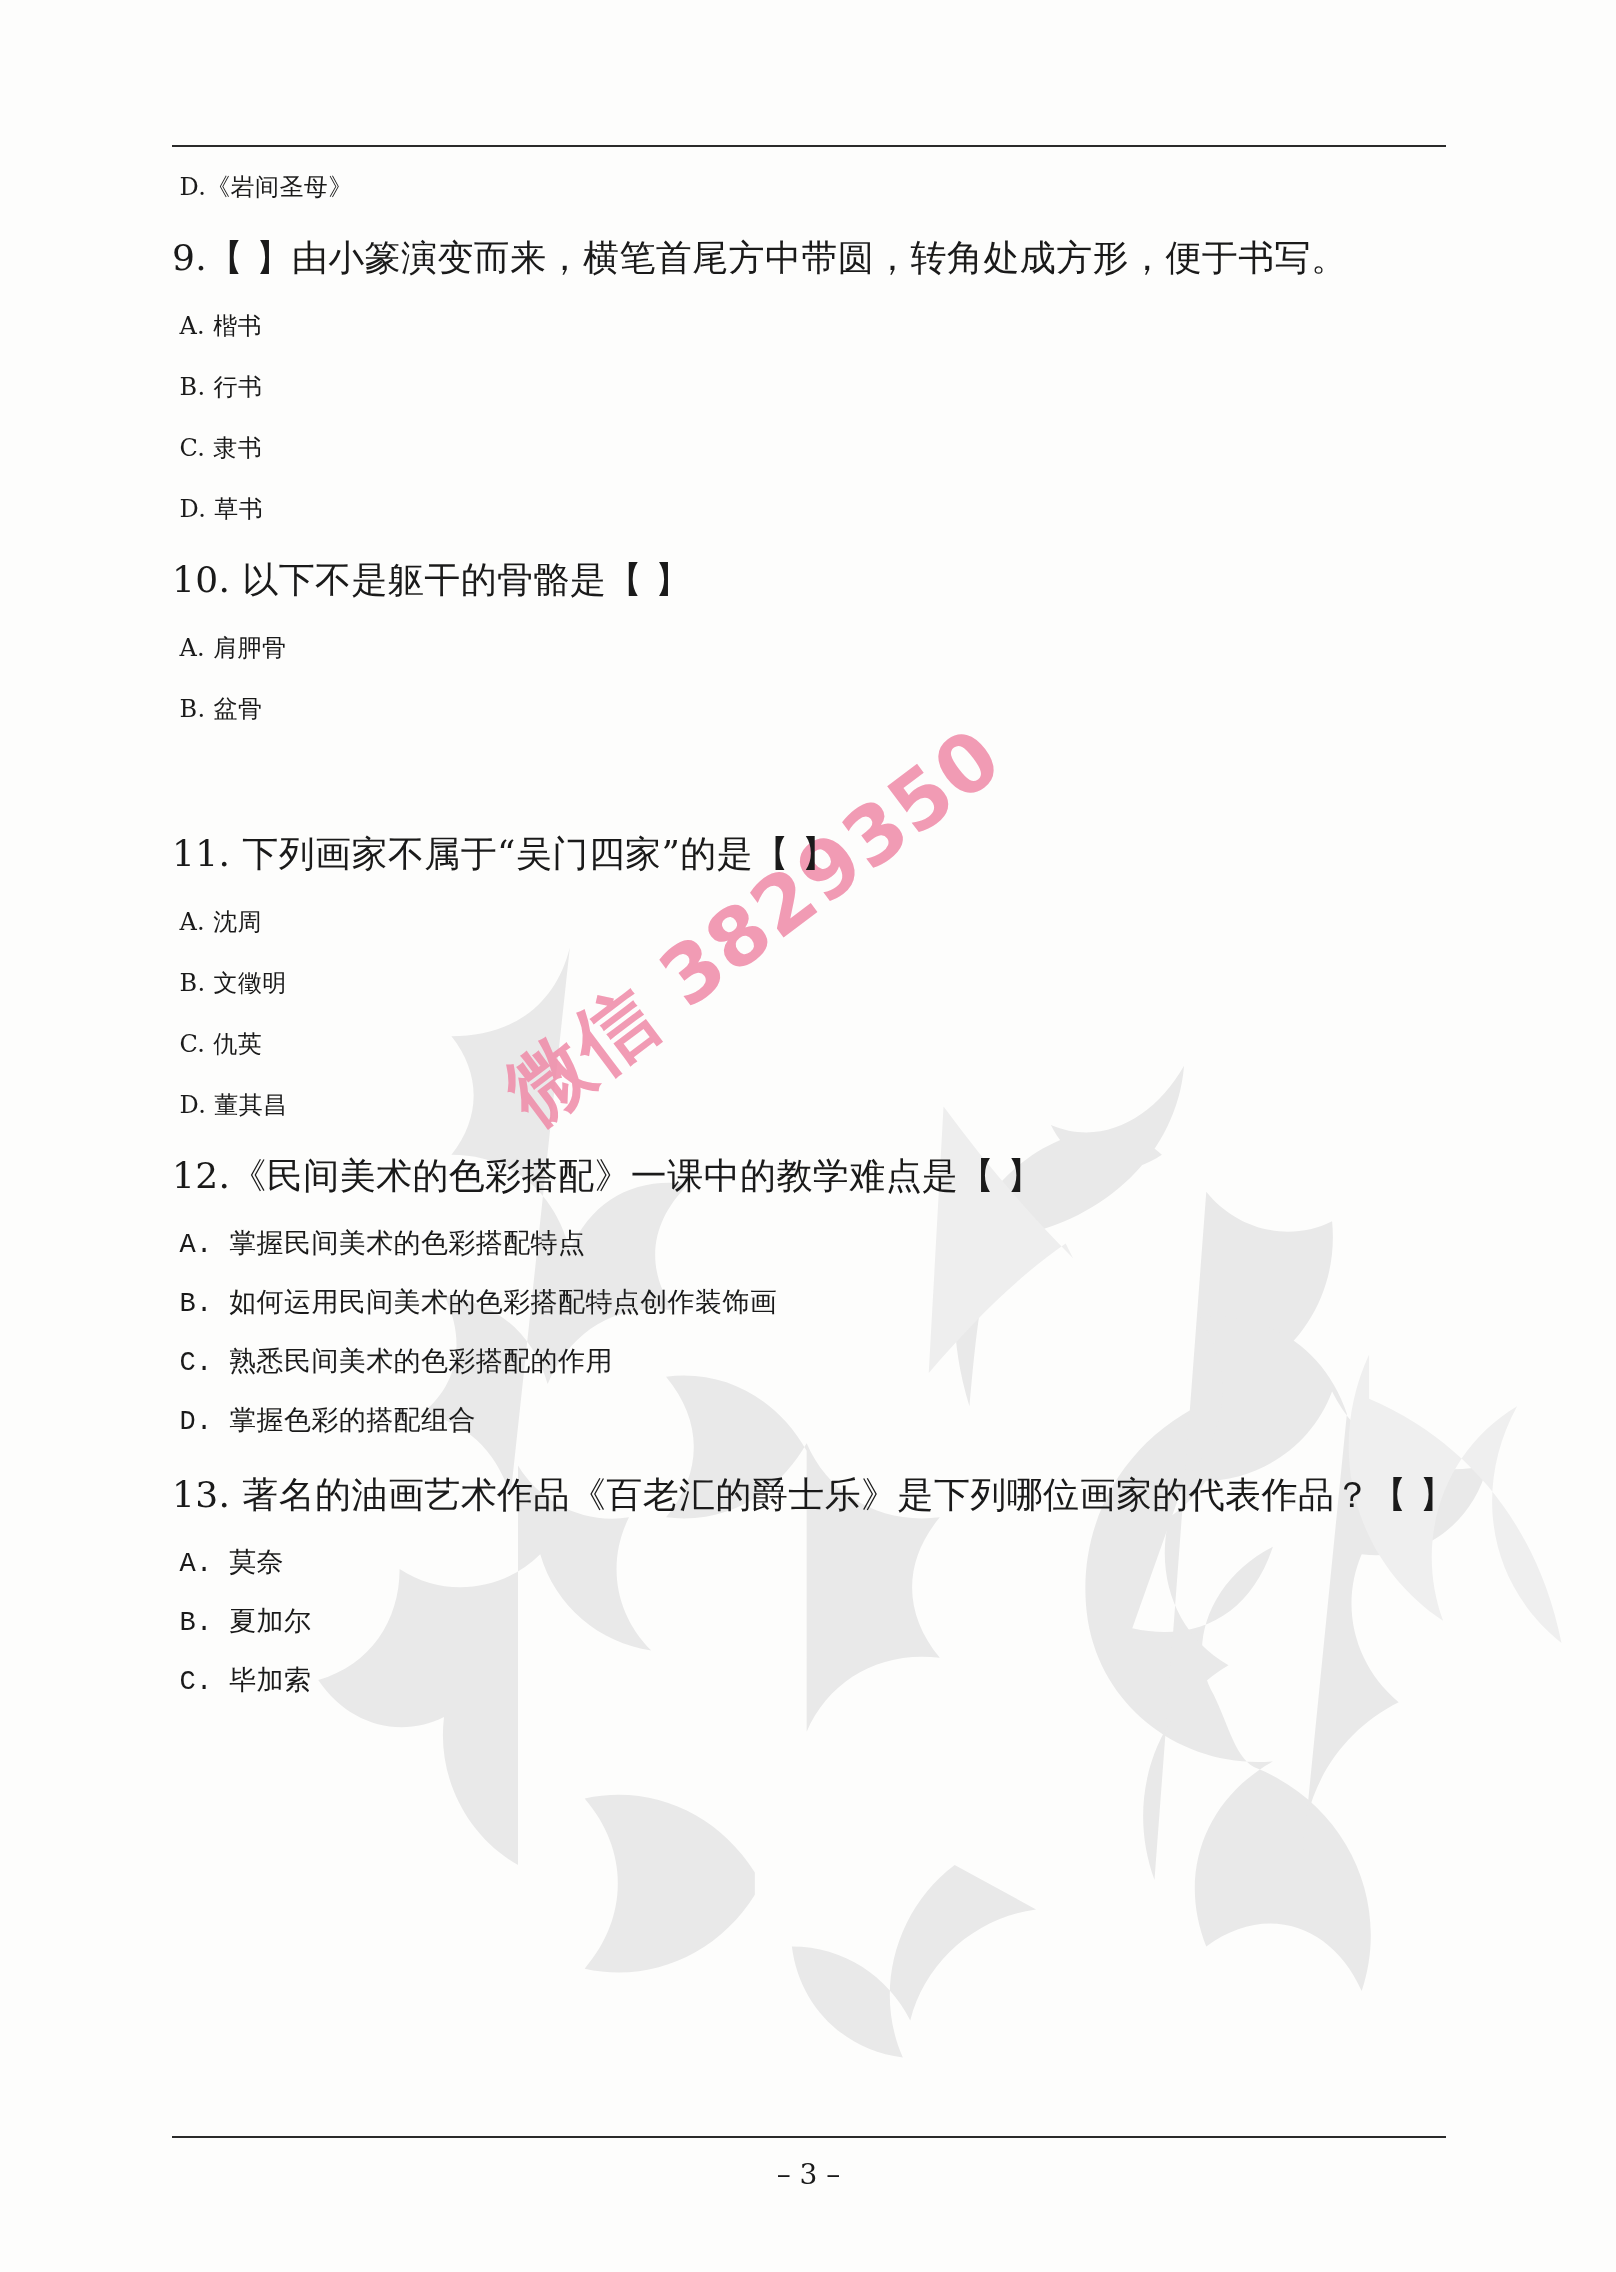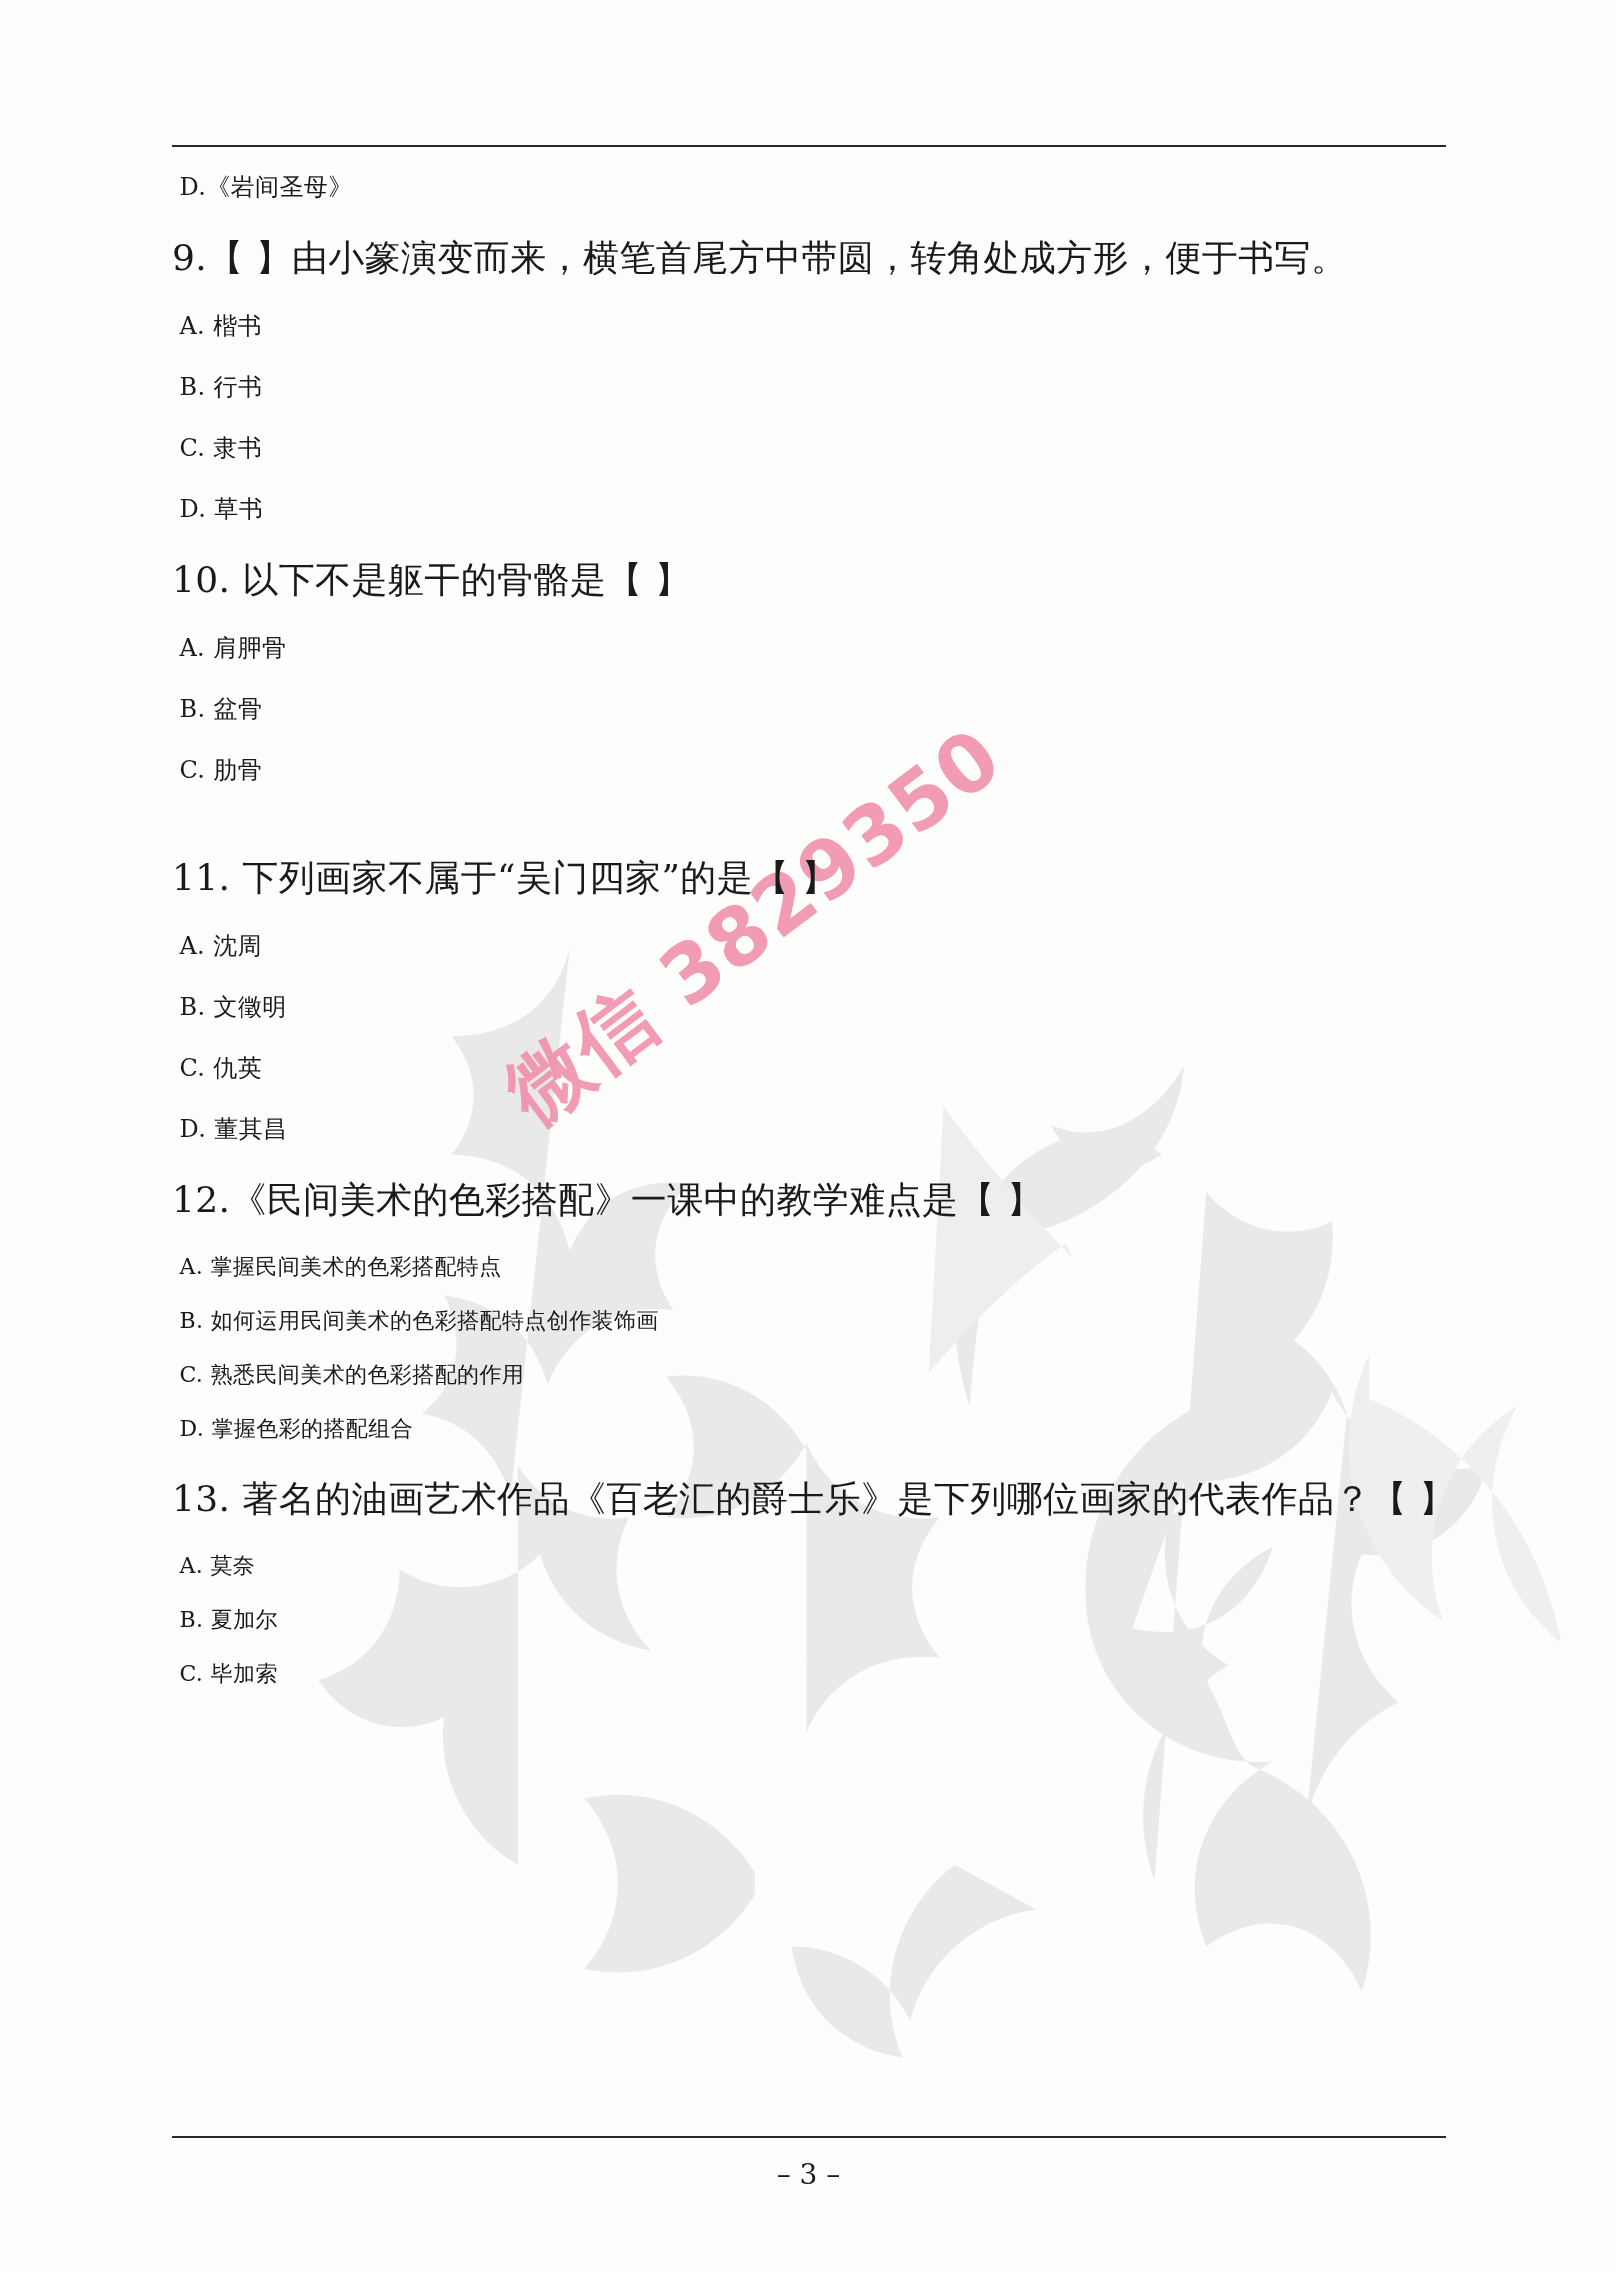--- a/index.html
+++ b/index.html
@@ -86,21 +86,21 @@
   }
   .q-block { margin-bottom: 0; }
 
   
   .sp-q  { height: 38px; }     
   .sp-o  { height: 37px; }     
   .sp-b  { height: 41px; }     
 
   
   .tight .sp-o { height: 32px; }
-  .tight .opt { font-size: 22px; }
+  .tight .opt { font-size: 27px; font-family: Liberation Mono, monospace; }
 
   .footer {
     position: absolute;
     left: 0;
     top: 2158px;
     width: 1617px;
     text-align: center;
     font-size: 28px;
     color: #1a1a1a;
     font-family: "DejaVu Serif", "Liberation Serif", serif;
@@ -156,21 +156,20 @@
     </div>
     <div class="sp-b"></div>
 
     <div class="q-block">
       <div class="line q">10. 以下不是躯干的骨骼是【      】</div>
       <div class="sp-q"></div>
       <div class="line opt">A. 肩胛骨</div>
       <div class="sp-o"></div>
       <div class="line opt">B. 盆骨</div>
       <div class="sp-o"></div>
-      <div class="line opt">C. 肋骨</div>
       <div class="sp-o"></div>
     </div>
     <div class="sp-b"></div>
 
     <div class="q-block">
       <div class="line q">11. 下列画家不属于“吴门四家”的是【      】</div>
       <div class="sp-q"></div>
       <div class="line opt">A. 沈周</div>
       <div class="sp-o"></div>
       <div class="line opt">B. 文徵明</div>

